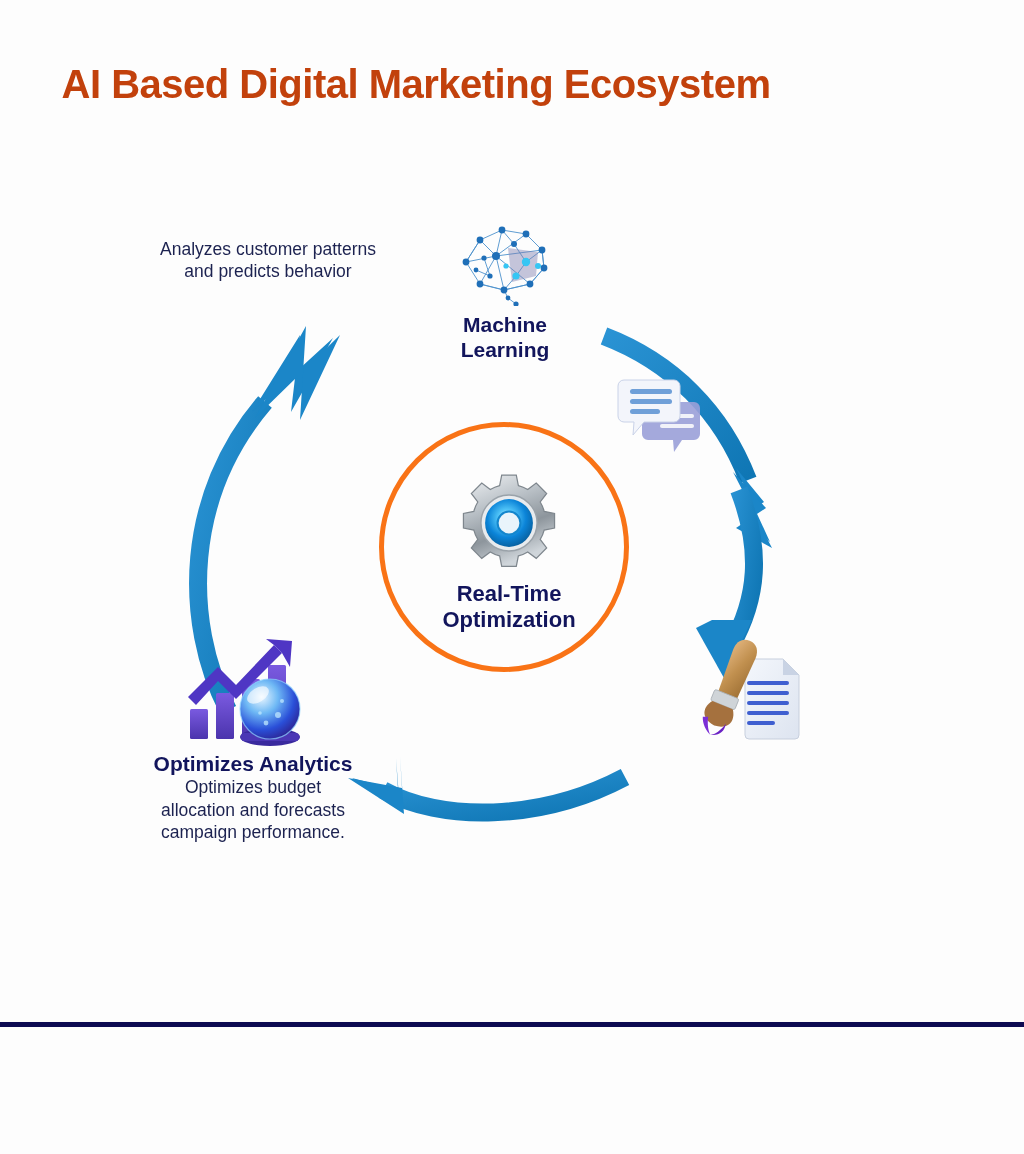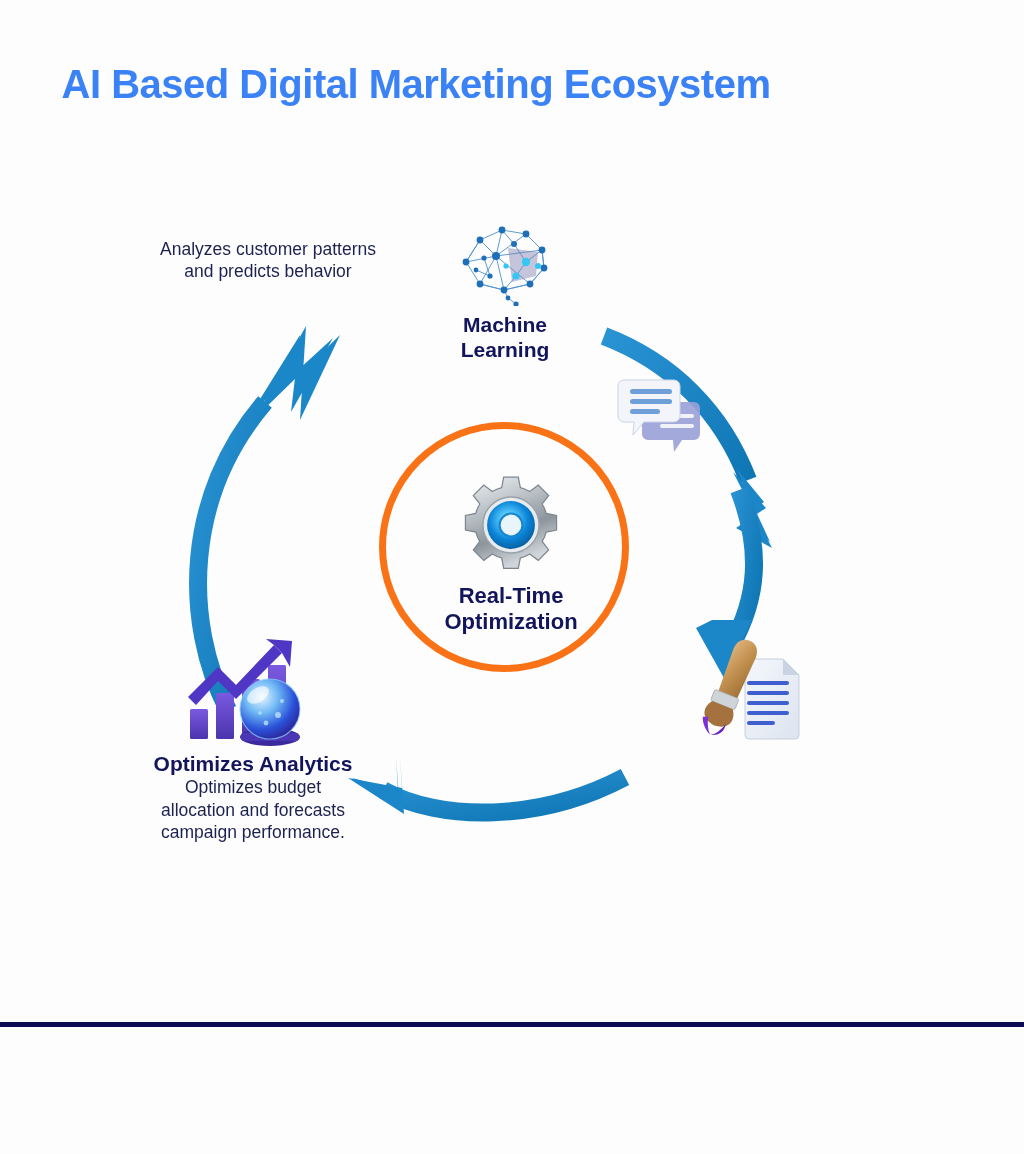--- a/index.html
+++ b/index.html
@@ -24,21 +24,21 @@
   
   .title {
     position: absolute;
     top: 62px;
     left: 0;
     width: 832px;
     text-align: center;
     font-size: 40px;
     font-weight: bold;
     letter-spacing: -0.5px;
-    color: #3b82f6;
+    color: #c2410c;
     font-family: "Liberation Sans", sans-serif;
   }
 
   
   .stage {
     position: absolute;
     left: 0;
     top: 150px;
     width: 1024px;
     height: 780px;
@@ -52,21 +52,21 @@
   }
 
   
   .hub {
     position: absolute;
     left: 379px;
     top: 272px;
     width: 250px;
     height: 250px;
     border-radius: 50%;
-    border: 7px solid #f97316;
+    border: 5px solid #f97316;
     box-sizing: border-box;
     background: transparent;
   }
   .hub-inner {
     position: absolute;
     left: 0;
     top: 0;
     width: 250px;
     height: 250px;
     display: flex;

